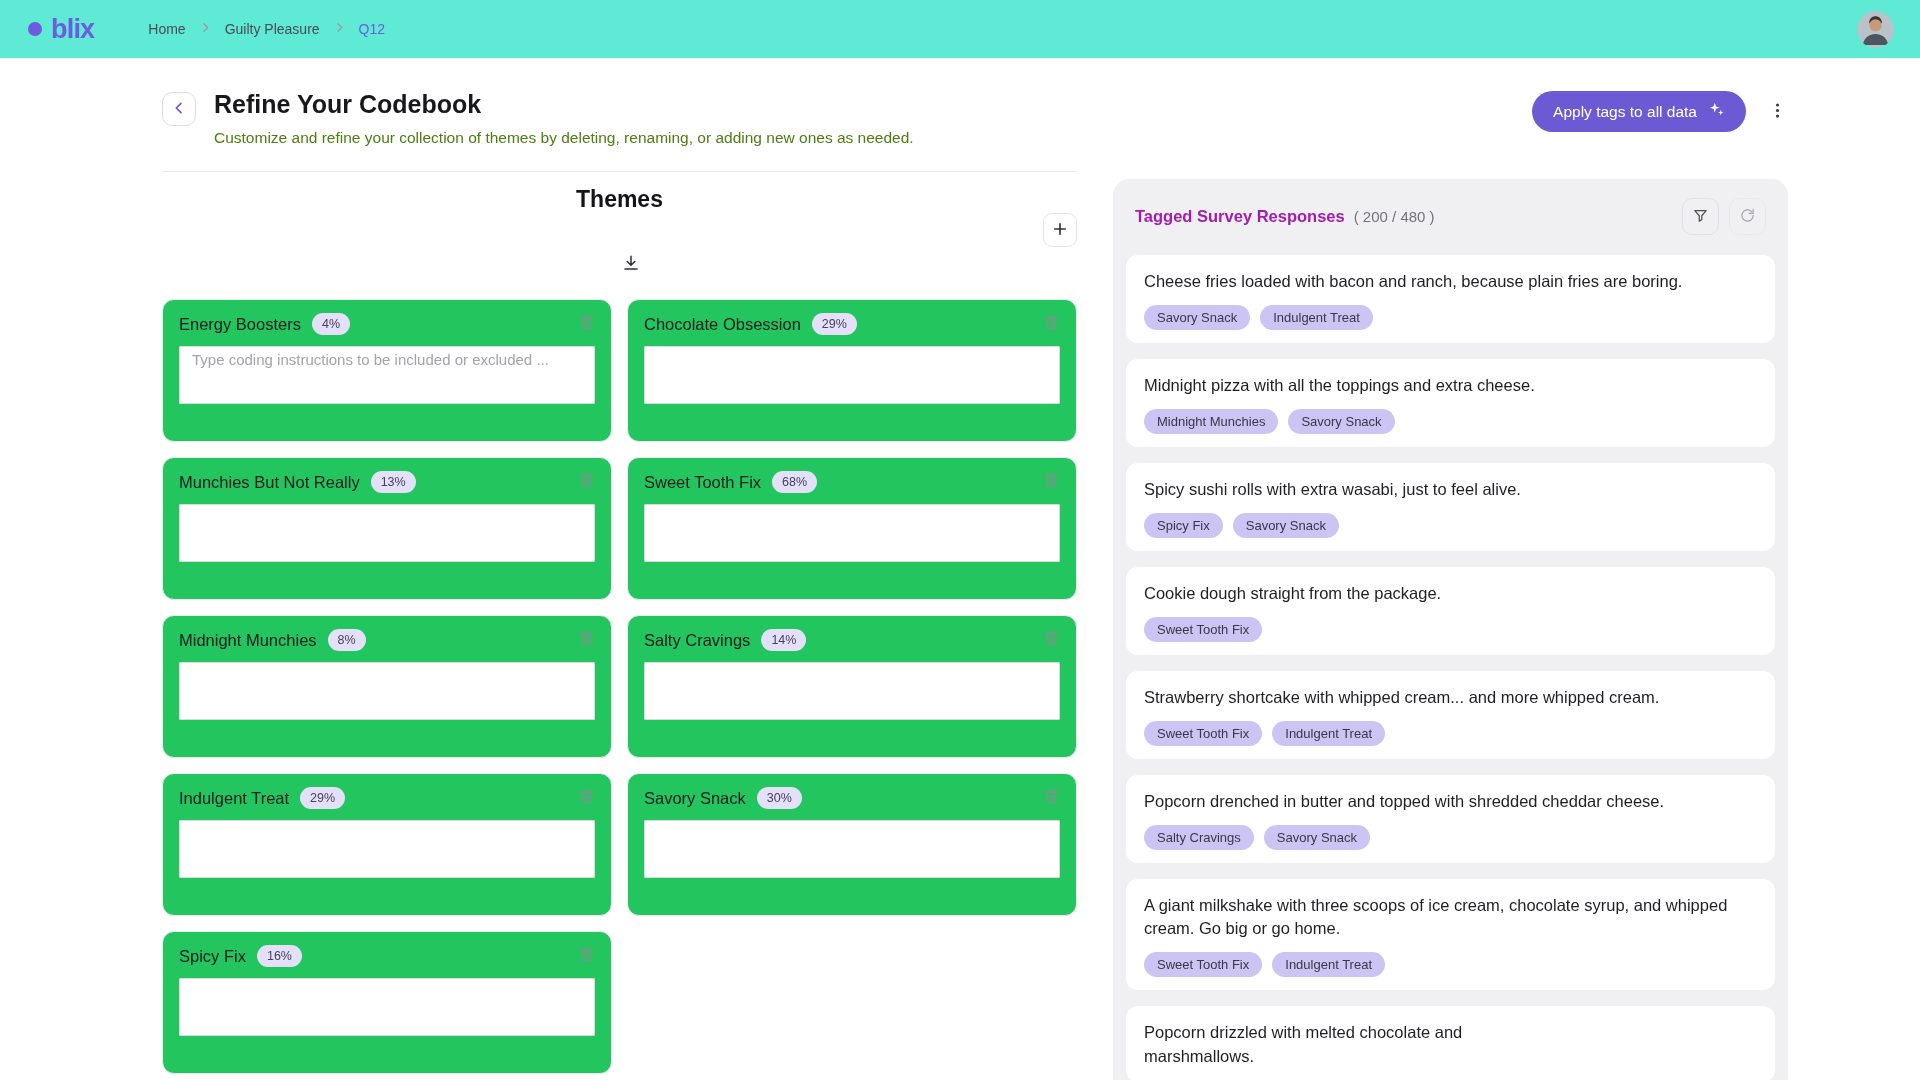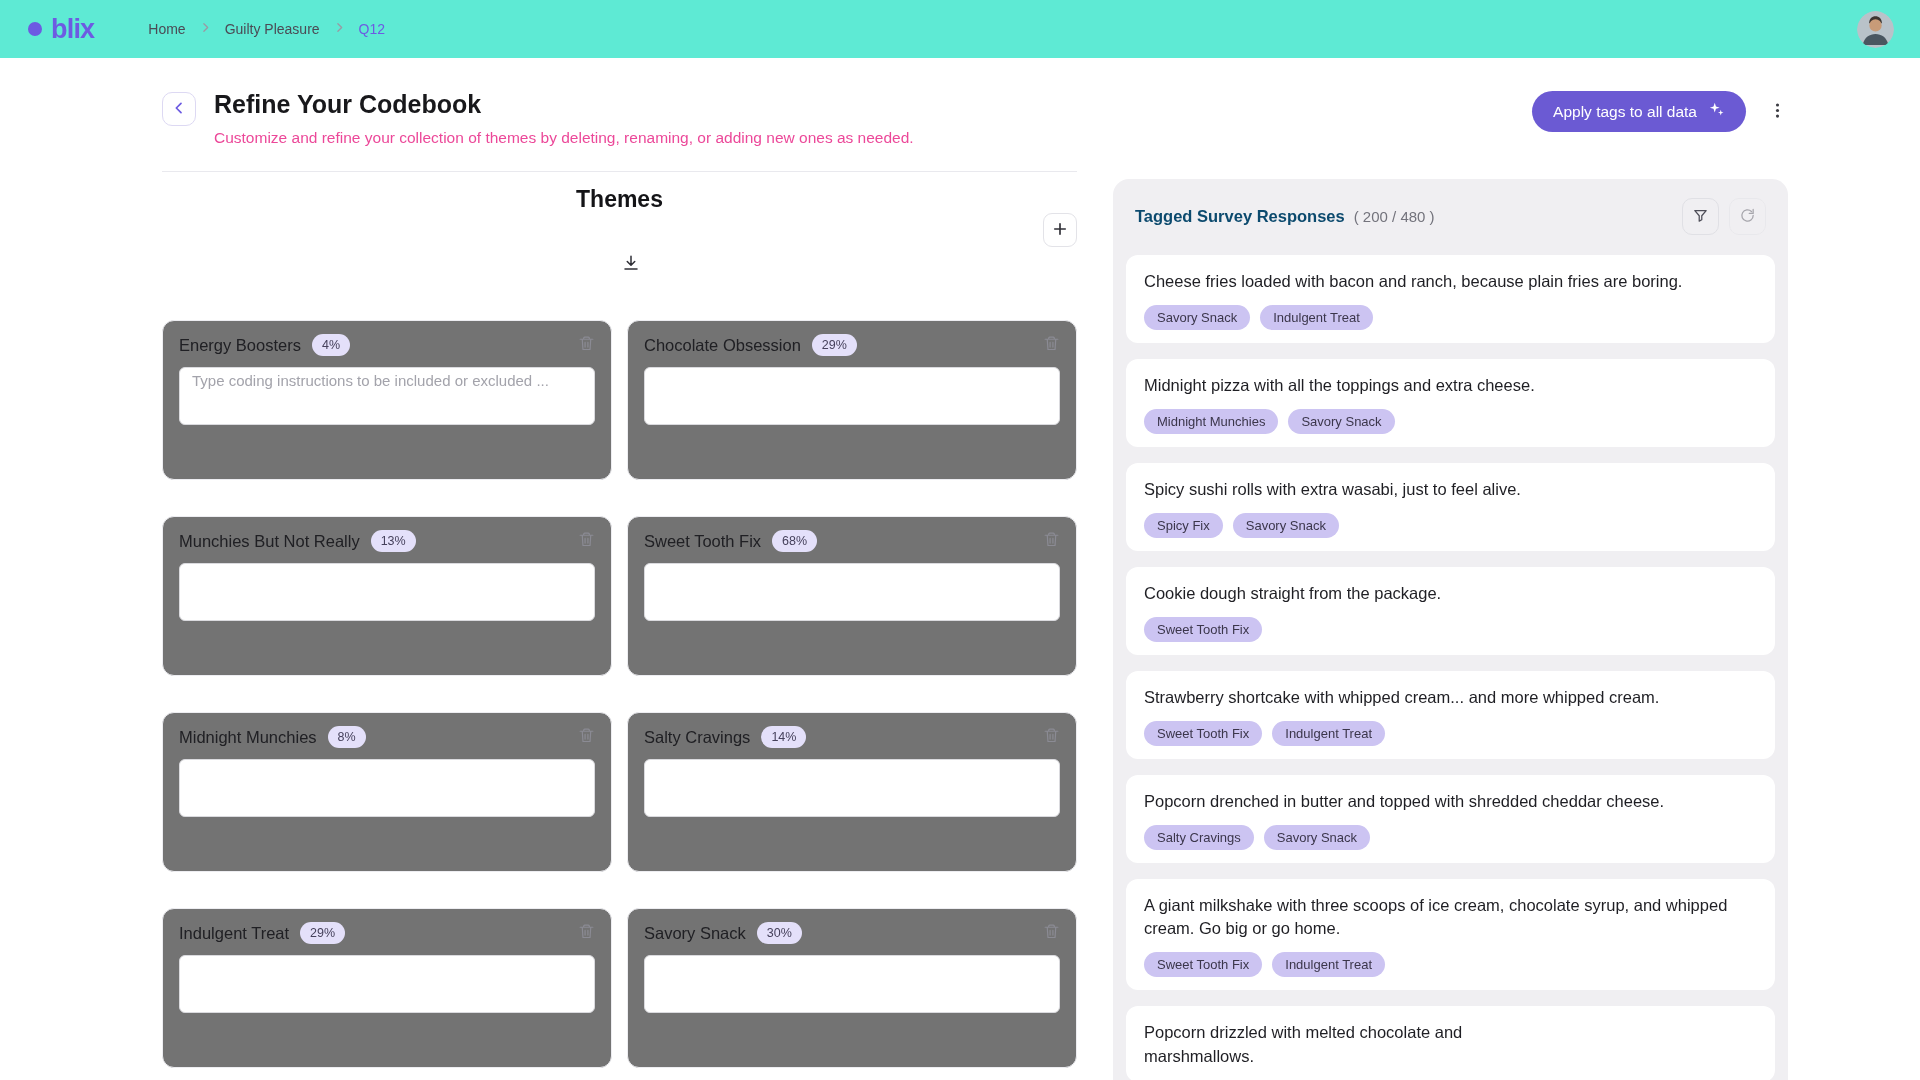--- a/index.html
+++ b/index.html
@@ -23,60 +23,60 @@
   .main { display: flex; gap: 36px; padding: 0 132px 0 162px; }
   .left-col { width: 915px; flex: none; }
   .right-col { flex: 1; display: flex; flex-direction: column; min-width: 0; }
 
   
   .page-head { margin-top: 32px; display: flex; gap: 18px; }
   .back-btn { width: 34px; height: 34px; border: 1px solid #ddd9f3; background: #fff; border-radius: 10px;
               display: flex; align-items: center; justify-content: center; color: #6d5be2; cursor: pointer; flex: none; margin-top: 2px; }
   .back-btn svg { width: 16px; height: 16px; }
   .page-title { font-size: 25px; font-weight: 700; color: #18181b; }
-  .page-subtitle { margin-top: 10px; font-size: 15.5px; color: #ec4899; }
+  .page-subtitle { margin-top: 10px; font-size: 15.5px; color: #4d7c0f; }
   .divider { border: none; border-top: 1px solid #e9e9ee; margin-top: 24px; }
 
   
   .themes-row { display: flex; align-items: center; margin-top: 14px; flex-direction: column; }
   .themes-title { font-size: 23px; font-weight: 700; color: #141417; }
   .icon-btn { background: none; border: none; cursor: pointer; color: #2f2f36; display: flex; align-items: center; justify-content: center; }
   .icon-btn svg { width: 18px; height: 18px; }
   .plus-btn { width: 34px; height: 34px; border: 1px solid #e3e3e8; border-radius: 9px; margin-left: auto; }
   .download-btn { width: 34px; height: 34px; margin-left: 22px; }
 
   .themes-grid { margin-top: 18px; display: grid; grid-template-columns: 450px 450px; gap: 15px; }
-  .theme-card { background: #737373; border: 1px solid #ededf1; border-radius: 12px; padding: 13px 16px 15px; height: 160px; margin-top: 21px; }
+  .theme-card { background: #22c55e; border: 1px solid #ededf1; border-radius: 12px; padding: 13px 16px 15px; height: 143px; }
   .theme-head { display: flex; align-items: center; gap: 11px; }
   .theme-name { font-size: 16.5px; color: #202024; cursor: text; }
   .theme-badge { background: #e4e0fa; color: #46415c; font-size: 12.5px; padding: 4px 10px; border-radius: 999px; }
   .trash-btn { margin-left: auto; color: #8b8b94; }
   .trash-btn svg { width: 17px; height: 17px; }
   .theme-input { display: block; margin-top: 11px; width: 100%; height: 58px; background: #fff; border: 1px solid #dadade;
-                 border-radius: 6px; resize: none; padding: 4px 12px; font-family: inherit; font-size: 15px; color: #333; }
+                 border-radius: 1px; resize: none; padding: 4px 12px; font-family: inherit; font-size: 15px; color: #333; }
   .theme-input::placeholder { color: #a3a3ab; }
 
   .add-card { margin-top: 15px; width: 450px; height: 118px; border: 1.6px dashed #d2d2d9; border-radius: 12px; background: #fff;
               display: flex; flex-direction: column; align-items: center; justify-content: center; gap: 12px; cursor: pointer; }
   .add-plus { width: 30px; height: 30px; border: 1.7px solid #3f3f46; border-radius: 9px; display: flex; align-items: center; justify-content: center; color: #2a2a30; }
   .add-plus svg { width: 16px; height: 16px; }
   .add-label { font-size: 15.5px; color: #5d5d66; font-style: italic; }
 
   
   .actions-row { margin-top: 33px; display: flex; justify-content: flex-end; align-items: center; gap: 20px; }
   .apply-btn { height: 41px; padding: 0 21px; border: none; border-radius: 999px; background: #6b5ad3; color: #fff;
                font-size: 15.5px; display: flex; align-items: center; gap: 11px; cursor: pointer; }
   .apply-btn svg { width: 17px; height: 17px; }
   .dots-btn { color: #3c3c43; width: 22px; height: 34px; }
   .dots-btn svg { width: 19px; height: 19px; }
 
   
   .panel { margin-top: 47px; background: #f0eff2; border-radius: 16px; padding: 13px; height: 1010px; overflow: hidden; }
   .panel-head { display: flex; align-items: center; padding: 0 9px; margin-bottom: 20px; margin-top: 6px; }
-  .panel-title { font-size: 16.5px; font-weight: 700; color: #0c4a6e; }
+  .panel-title { font-size: 16.5px; font-weight: 700; color: #a21caf; }
   .panel-count { font-size: 15px; color: #73737c; margin-left: 9px; }
   .panel-icons { margin-left: auto; display: flex; gap: 10px; }
   .panel-icon-btn { width: 37px; height: 37px; border: 1px solid #e0e0e5; border-radius: 10px; background: transparent;
                     color: #4e4e58; display: flex; align-items: center; justify-content: center; cursor: pointer; }
   .panel-icon-btn svg { width: 17px; height: 17px; }
   .panel-icon-btn.disabled { opacity: .45; }
 
   .response-card { background: #fff; border-radius: 12px; padding: 15px 18px 13px; margin-bottom: 16px; }
   .response-text { font-size: 16.5px; color: #1f1f24; line-height: 1.45; white-space: pre-line; }
   .tags { display: flex; gap: 10px; margin-top: 11px; flex-wrap: wrap; }

